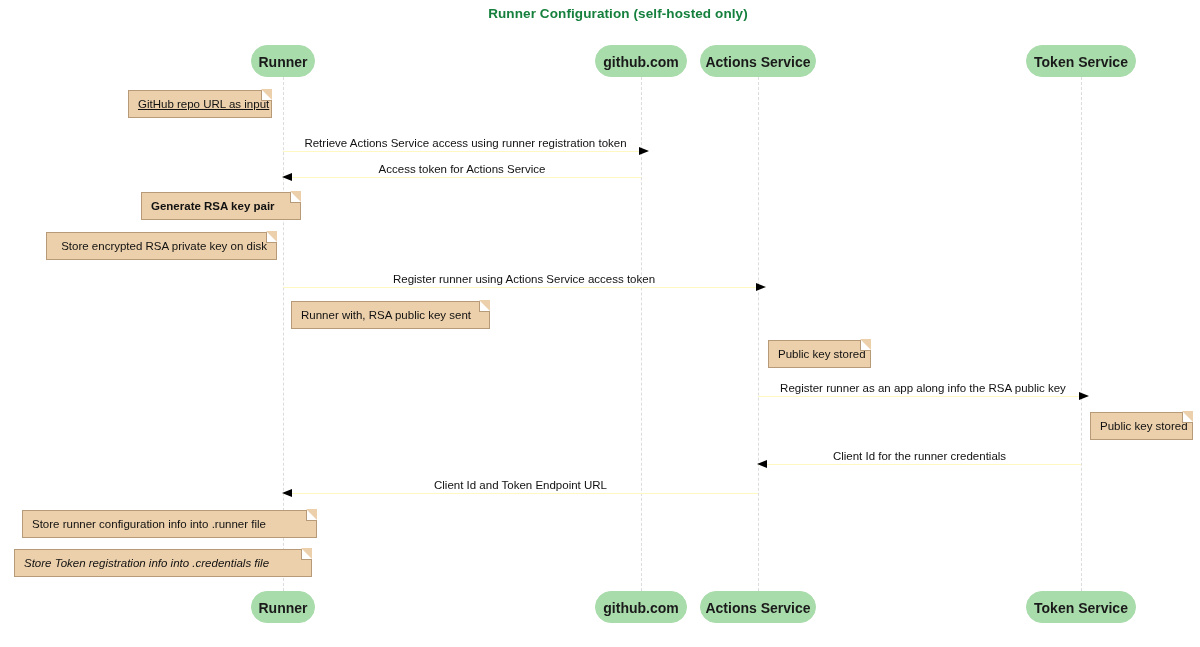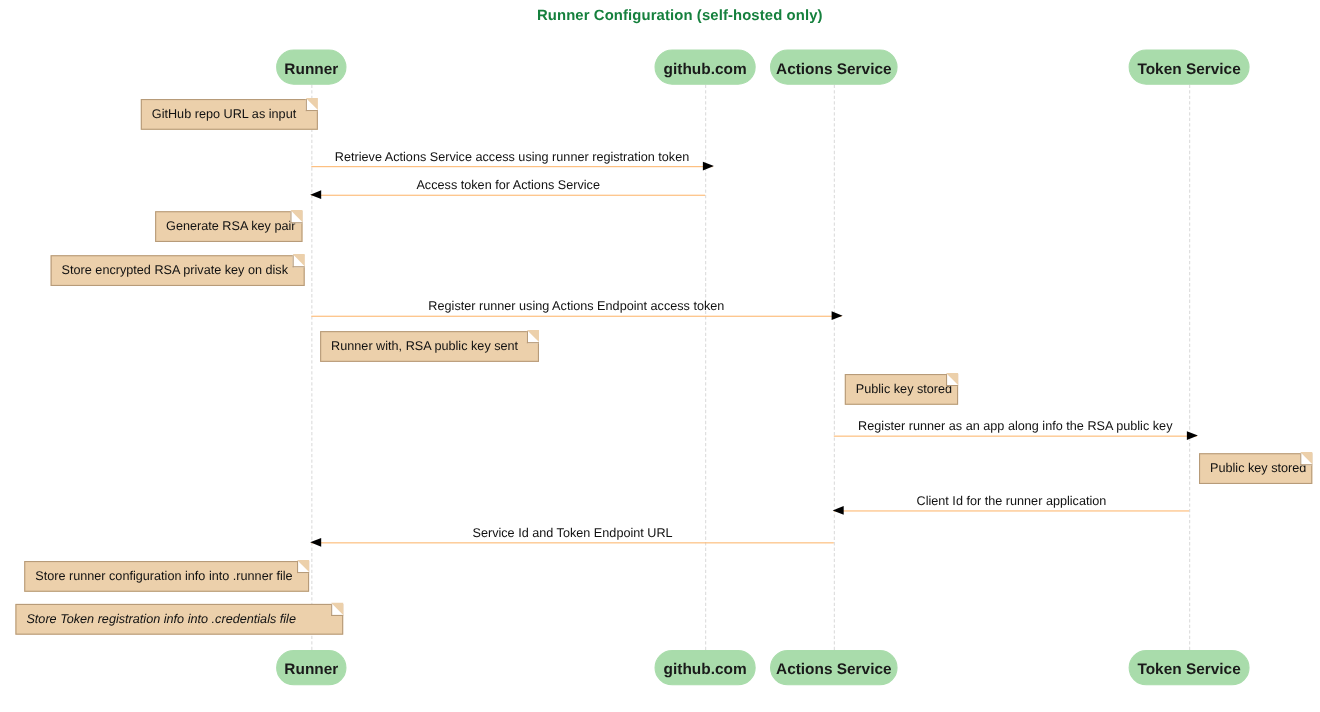--- a/index.html
+++ b/index.html
@@ -83,21 +83,21 @@
     left: -1px;
     width: 0;
     height: 0;
     border-top: 11px solid #ecd0ab;
     border-left: 11px solid transparent;
   }
   
   .message {
     position: absolute;
     height: 1px;
-    background: #fdba74;
+    background: #fef9c3;
   }
   .message .arrowhead {
     position: absolute;
     top: -4.5px;
     width: 0;
     height: 0;
   }
   .message.to-right .arrowhead {
     right: -1px;
     border-top: 4.5px solid transparent;
@@ -150,39 +150,39 @@
       <div class="message to-right" style="left: 283px; top: 151px; width: 365px;">
         <div class="arrowhead"></div>
         <div class="label">Retrieve Actions Service access using runner registration token</div>
       </div>
       <div class="message to-left" style="left: 283px; top: 177px; width: 358px;">
         <div class="arrowhead"></div>
         <div class="label">Access token for Actions Service</div>
       </div>
       <div class="message to-right" style="left: 283px; top: 287px; width: 482px;">
         <div class="arrowhead"></div>
-        <div class="label">Register runner using Actions Endpoint access token</div>
+        <div class="label">Register runner using Actions Service access token</div>
       </div>
       <div class="message to-right" style="left: 758px; top: 396px; width: 330px;">
         <div class="arrowhead"></div>
         <div class="label">Register runner as an app along info the RSA public key</div>
       </div>
       <div class="message to-left" style="left: 758px; top: 464px; width: 323px;">
         <div class="arrowhead"></div>
-        <div class="label">Client Id for the runner application</div>
+        <div class="label">Client Id for the runner credentials</div>
       </div>
       <div class="message to-left" style="left: 283px; top: 493px; width: 475px;">
         <div class="arrowhead"></div>
-        <div class="label">Service Id and Token Endpoint URL</div>
+        <div class="label">Client Id and Token Endpoint URL</div>
       </div>
     </div>
   <div id="notes">
-      <div class="note" style="left: 128px; top: 90px; width: 161px;"><span>GitHub repo URL as input</span><span class="fold"></span></div>
-      <div class="note" style="left: 141px; top: 192px; width: 134px;"><span>Generate RSA key pair</span><span class="fold"></span></div>
-      <div class="note" style="left: 46px; top: 232px; width: 231px;"><span>Store encrypted RSA private key on disk</span><span class="fold"></span></div>
+      <div class="note" style="left: 128px; top: 90px; width: 144px; text-decoration: underline;"><span>GitHub repo URL as input</span><span class="fold"></span></div>
+      <div class="note" style="left: 141px; top: 192px; width: 160px; font-weight: bold;"><span>Generate RSA key pair</span><span class="fold"></span></div>
+      <div class="note" style="left: 46px; top: 232px; width: 231px; text-align: right;"><span>Store encrypted RSA private key on disk</span><span class="fold"></span></div>
       <div class="note" style="left: 291px; top: 301px; width: 199px;"><span>Runner with, RSA public key sent</span><span class="fold"></span></div>
       <div class="note" style="left: 768px; top: 340px; width: 103px;"><span>Public key stored</span><span class="fold"></span></div>
       <div class="note" style="left: 1090px; top: 412px; width: 103px;"><span>Public key stored</span><span class="fold"></span></div>
-      <div class="note" style="left: 22px; top: 510px; width: 259px;"><span>Store runner configuration info into .runner file</span><span class="fold"></span></div>
+      <div class="note" style="left: 22px; top: 510px; width: 295px;"><span>Store runner configuration info into .runner file</span><span class="fold"></span></div>
       <div class="note" style="left: 14px; top: 549px; width: 298px; font-style: italic;"><span>Store Token registration info into .credentials file</span><span class="fold"></span></div>
     </div>
 
 </div>
 
 </body></html>

